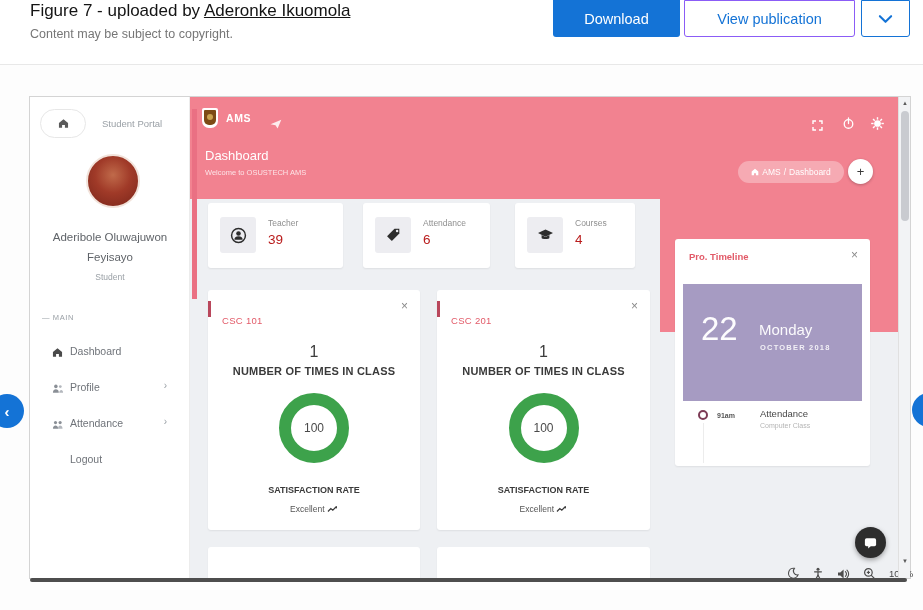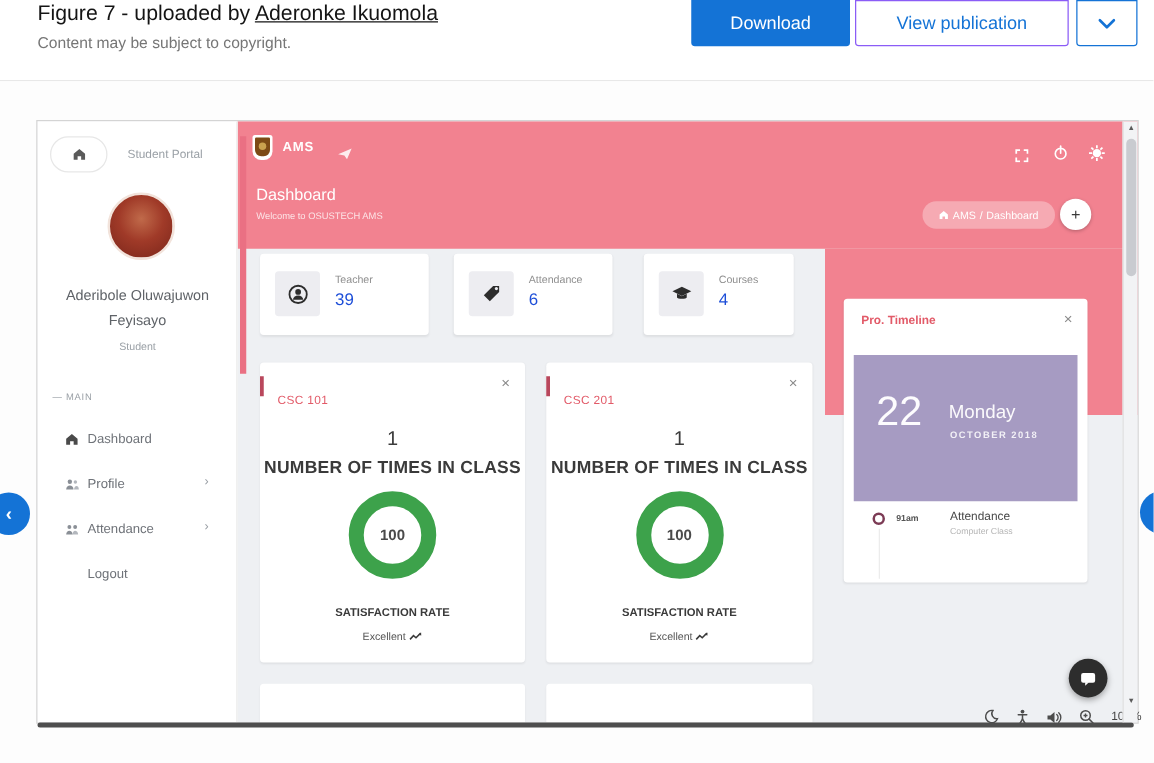--- a/index.html
+++ b/index.html
@@ -70,35 +70,35 @@
            color:#3a3a3a; display:flex; align-items:center; justify-content:center; font-size:13px;
            box-shadow:0 1px 3px rgba(0,0,0,.25); cursor:pointer; }
 
   
   .stat { position:absolute; top:106px; height:65px; background:#fff; border-radius:3px;
           box-shadow:0 1px 2px rgba(0,0,0,.07); }
   .s1 { left:178px; width:135px; } .s2 { left:333px; width:127px; } .s3 { left:485px; width:120px;text-align:right; }
   .stat .sic { position:absolute; left:12px; top:14px; width:36px; height:36px; background:#ededf1;
           border-radius:3px; display:flex; align-items:center; justify-content:center; color:#2d2d2d; }
   .stat .sl { position:absolute; left:60px; top:15px; font-size:8.5px; color:#8f8f8f; }
-  .stat .sv { position:absolute; left:60px; top:29px; font-size:13.5px; color:#1d4ed8; }
+  .stat .sv { position:absolute; left:60px; top:29px; font-size:13.5px; color:#b91c1c; }
 
   
   .course { position:absolute; top:193px; height:240px; background:#fff; border-radius:3px;
             box-shadow:0 1px 2px rgba(0,0,0,.07); }
   .cc1 { left:178px; width:212px; } .cc2 { left:407px; width:213px; }
   .course .accent { position:absolute; left:0; top:11px; width:3px; height:16px; background:#b9475c; }
   .course .code { position:absolute; left:14px; top:25px; font-size:9.5px; font-weight:400; color:#e25a68; letter-spacing:.3px; }
   .xclose { position:absolute; right:12px; top:9px; font-size:12px; color:#8a8a8a; cursor:pointer; }
   .course .tv { position:absolute; left:0; top:53px; width:100%; text-align:center; font-size:16px; color:#3d3d3d; }
-  .course .tl { position:absolute; left:0; top:75px; width:100%; text-align:center; font-size:14px;
+  .course .tl { position:absolute; left:0; top:75px; width:100%; text-align:center; font-size:11px;
                 font-weight:700; color:#3a3a3a; letter-spacing:.2px; }
   .donut { position:absolute; left:50%; transform:translateX(-50%); top:103px; width:70px; height:70px;
            border:12px solid #3da24b; border-radius:50%; display:flex; align-items:center; justify-content:center;
-           font-size:12px; font-weight:700; color:#4a4a4a; }
+           font-size:12px; font-weight:400; color:#4a4a4a; }
   .course .sr { position:absolute; left:0; top:195px; width:100%; text-align:center; font-size:9px;
                 font-weight:700; color:#3a3a3a; }
   .course .ex { position:absolute; left:0; top:214px; width:100%; text-align:center; font-size:8.5px; color:#555; }
 
   
   .tlc { position:absolute; left:645px; top:113px; width:195px; height:227px; background:#fff; border-radius:3px;
          box-shadow:0 1px 2px rgba(0,0,0,.07);margin-top:29px; }
   .tlc .ttl { position:absolute; left:14px; top:12px; font-size:9.5px; font-weight:700; color:#e25a68; }
   .tlbox { position:absolute; left:8px; top:45px; width:179px; height:117px; background:#a69bc2; }
   .tlday { position:absolute; left:18px; top:26px; font-size:33px; color:#fdfcfe; }

